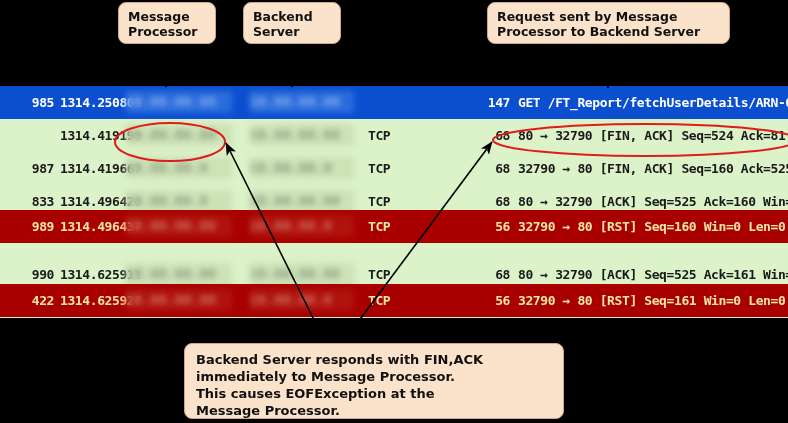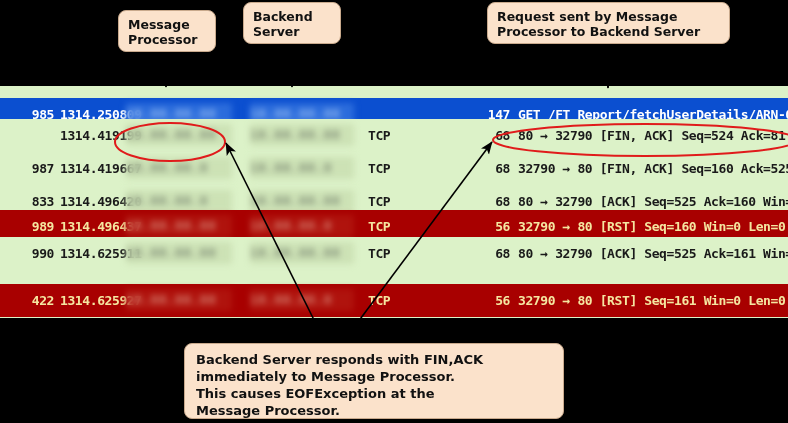--- a/index.html
+++ b/index.html
@@ -85,42 +85,42 @@
     border-radius: 8px;
     color: #111111;
     font-family: "DejaVu Sans", sans-serif;
     font-weight: bold;
     font-size: 12.5px;
     line-height: 15px;
     padding: 6px 9px;
     box-sizing: border-box;
     white-space: pre-line;
   }
-  #callout-mp      { left: 118px; top: 10px;   width: 98px;  height: 42px; }
+  #callout-mp      { left: 118px; top: 2px;   width: 98px;  height: 42px; }
   #callout-bs      { left: 243px; top: 2px;   width: 98px;  height: 42px; }
   #callout-request { left: 487px; top: 2px;   width: 243px; height: 42px; }
   #callout-bottom  {
     left: 184px; top: 343px; width: 380px; height: 76px;
     font-size: 13px; line-height: 17px; padding: 7px 11px;
   }
 
   
   #overlay {
     position: absolute;
     left: 0; top: 0;
     width: 788px; height: 423px;
     pointer-events: none;
   }
 </style>
 </head>
 <body>
 
 <div id="packet-list">
 
-  <div class="pkt-row row-blue" style="top:0px;margin-top:12px;">
+  <div class="pkt-row row-blue" style="top:0px;">
     <span class="cell c-no">985</span>
     <span class="cell c-time">1314.250809</span>
     <span class="blurmask bm-src">10.00.00.00</span>
     <span class="blurmask bm-dst">10.00.00.00</span>
     <span class="cell c-len">147</span>
     <span class="cell c-info">GET /FT_Report/fetchUserDetails/ARN-0262 HTTP</span>
   </div>
 
   <div class="pkt-row row-green" style="top:33px;">
     <span class="cell c-time">1314.419199</span>
@@ -154,21 +154,21 @@
   <div class="pkt-row row-red" style="top:124px;">
     <span class="cell c-no">989</span>
     <span class="cell c-time">1314.496437</span>
     <span class="blurmask bm-src">10.00.00.00</span>
     <span class="blurmask bm-dst">10.00.00.0</span>
     <span class="cell c-proto">TCP</span>
     <span class="cell c-len">56</span>
     <span class="cell c-info">32790 → 80 [RST] Seq=160 Win=0 Len=0</span>
   </div>
 
-  <div class="pkt-row row-green" style="top:151px;">
+  <div class="pkt-row row-green" style="top:172px;">
     <span class="cell c-no">990</span>
     <span class="cell c-time">1314.625911</span>
     <span class="blurmask bm-src">10.00.00.00</span>
     <span class="blurmask bm-dst">10.00.00.00</span>
     <span class="cell c-proto">TCP</span>
     <span class="cell c-len">68</span>
     <span class="cell c-info">80 → 32790 [ACK] Seq=525 Ack=161 Win=26880 Le</span>
   </div>
 
   <div class="pkt-row row-red" style="top:198px;">

